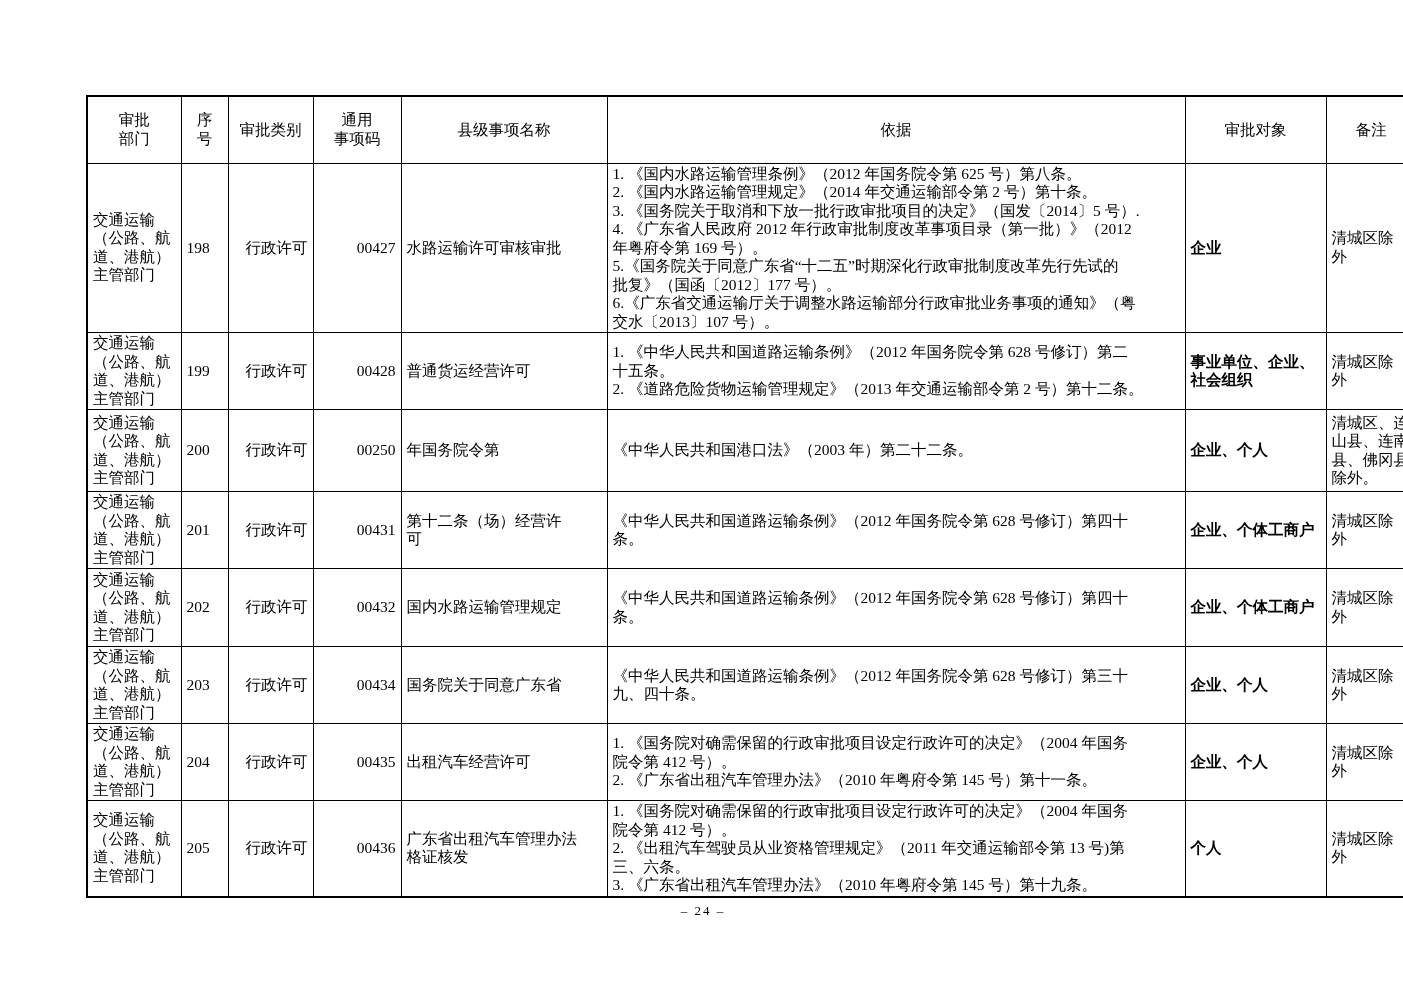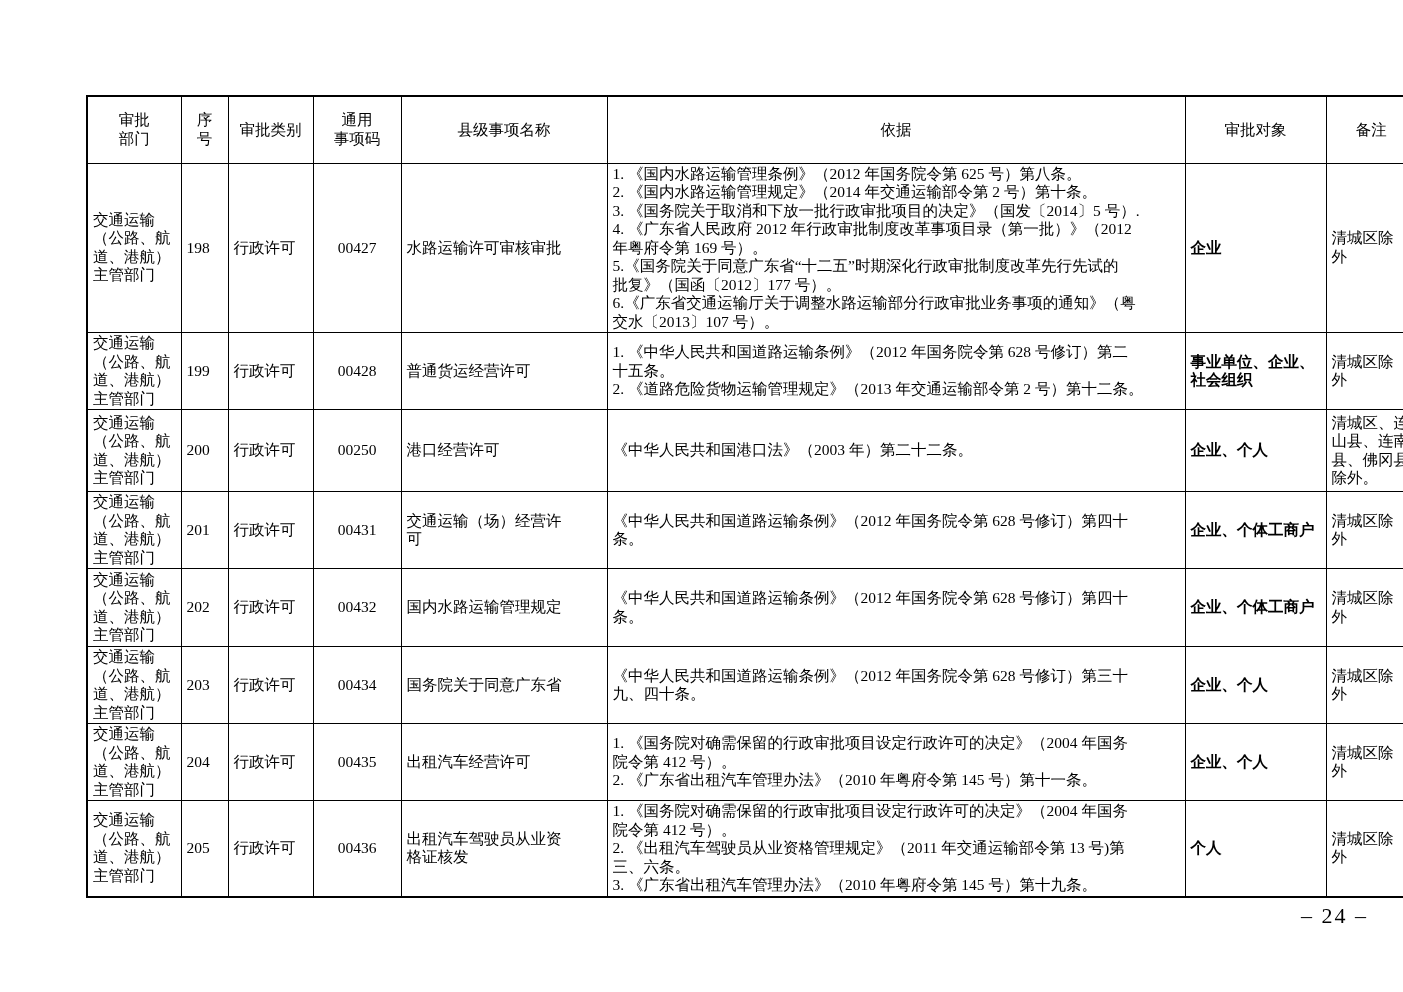--- a/index.html
+++ b/index.html
@@ -36,33 +36,33 @@
     overflow: hidden;
     word-break: break-word;
   }
   td.th {
     text-align: center;
     line-height: 25px;
     padding: 2px 2px;
   }
   td.c-dept   { line-height: 17px; padding-left: 6px; }
   td.c-seq    { text-align: left; }
-  td.c-cat    { text-align: left; }
-  td.c-code   { text-align: center; }
+  td.c-cat    { text-align: right; }
+  td.c-code   { text-align: right; }
   td.c-name   { padding-left: 8px; padding-right: 6px; }
   td.c-basis  { padding-left: 6px; padding-right: 4px; }
   td.c-target { padding-left: 7px; font-weight: bold; }
   td.c-remark { padding-left: 6px; padding-right: 3px; }
   .footer {
     position: absolute;
     left: 38px;
     top: 903px;
     width: 1330px;
-    text-align: right;
-    font-size: 22px;
+    text-align: center;
+    font-size: 13px;
     letter-spacing: 2px;
   }
 </style>
 </head>
 <body>
 
 <div class="sheet">
 
   <table class="approval">
     <colgroup>
@@ -133,38 +133,38 @@
     </tr>
 
     <tr style="height:82px">
       <td class="c-dept">交通运输
 （公路、航
 道、港航）
 主管部门</td>
       <td class="c-seq">200</td>
       <td class="c-cat">行政许可</td>
       <td class="c-code">00250</td>
-      <td class="c-name">港口经营许可</td>
+      <td class="c-name">年国务院令第</td>
       <td class="c-basis">《中华人民共和国港口法》（2003 年）第二十二条。</td>
       <td class="c-target">企业、个人</td>
       <td class="c-remark">清城区、连
 山县、连南
 县、佛冈县
 除外。</td>
     </tr>
 
     <tr style="height:70px">
       <td class="c-dept">交通运输
 （公路、航
 道、港航）
 主管部门</td>
       <td class="c-seq">201</td>
       <td class="c-cat">行政许可</td>
       <td class="c-code">00431</td>
-      <td class="c-name">交通运输（场）经营许
+      <td class="c-name">第十二条（场）经营许
 可</td>
       <td class="c-basis">《中华人民共和国道路运输条例》（2012 年国务院令第 628 号修订）第四十
 条。</td>
       <td class="c-target">企业、个体工商户</td>
       <td class="c-remark">清城区除
 外</td>
     </tr>
 
     <tr style="height:78px">
       <td class="c-dept">交通运输
@@ -216,21 +216,21 @@
     </tr>
 
     <tr style="height:90px">
       <td class="c-dept">交通运输
 （公路、航
 道、港航）
 主管部门</td>
       <td class="c-seq">205</td>
       <td class="c-cat">行政许可</td>
       <td class="c-code">00436</td>
-      <td class="c-name">出租汽车驾驶员从业资
+      <td class="c-name">广东省出租汽车管理办法
 格证核发</td>
       <td class="c-basis">1. 《国务院对确需保留的行政审批项目设定行政许可的决定》（2004 年国务
 院令第 412 号）。
 2. 《出租汽车驾驶员从业资格管理规定》（2011 年交通运输部令第 13 号)第
 三、六条。
 3. 《广东省出租汽车管理办法》（2010 年粤府令第 145 号）第十九条。</td>
       <td class="c-target">个人</td>
       <td class="c-remark">清城区除
 外</td>
     </tr>

